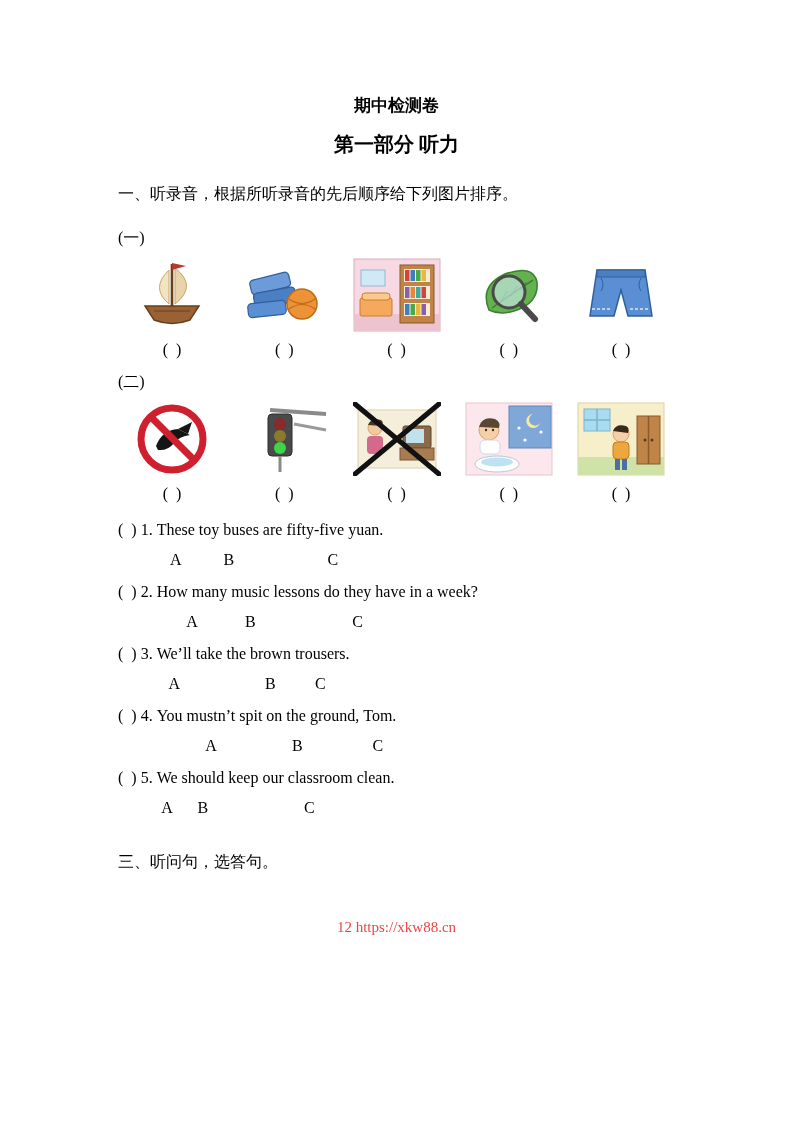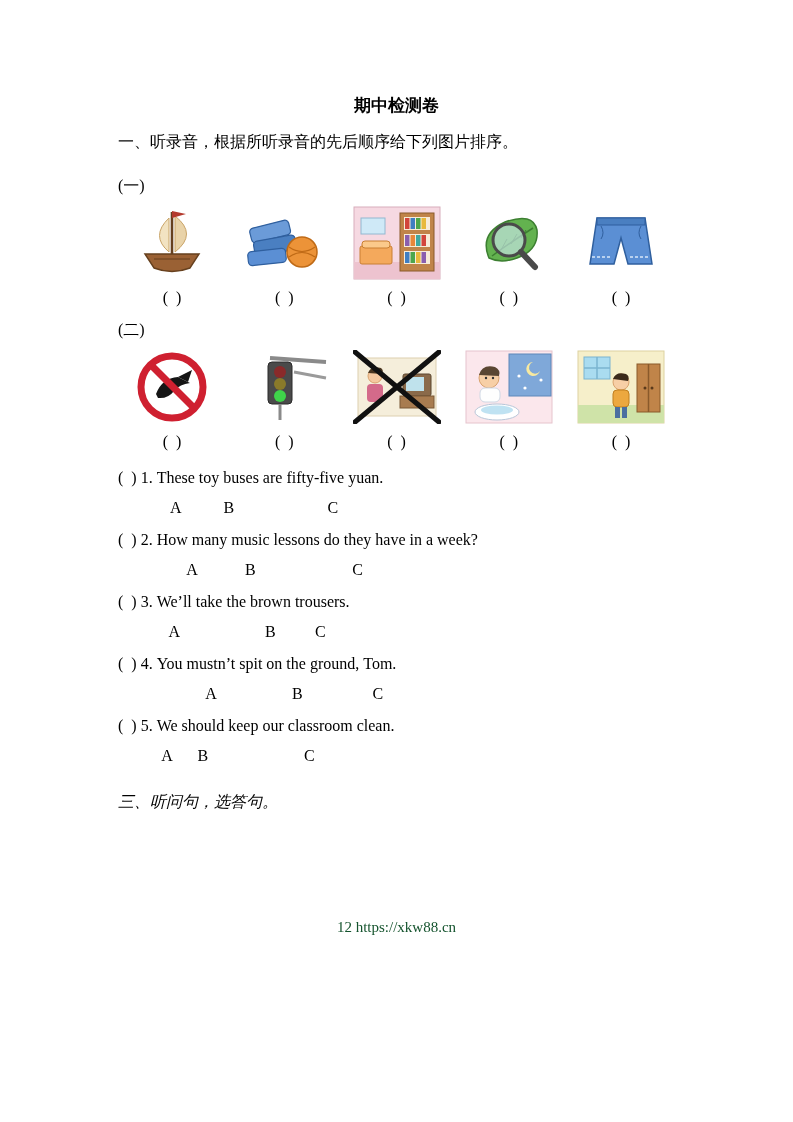--- a/index.html
+++ b/index.html
@@ -21,29 +21,30 @@
   .blank{margin-top:6px;line-height:22px;white-space:pre;}
   .q2-block{margin:2px 0 0 0;}
   .q2-item{margin:0 0 2px 0;white-space:nowrap;}
   .seg{display:inline-block;vertical-align:top;}
   .seg-t{display:block;line-height:30px;white-space:pre;}
   .seg-t.u{}
   .seg-l{display:block;line-height:30px;min-height:30px;text-align:center;white-space:pre;}
   .q3-block{margin-top:12px;}
   .q3-line{line-height:32px;white-space:pre;}
   .q3-opt{padding-left:50px;}
-  .q3-instruction{margin-top:20px;margin-bottom:12px;font-style:italic;}
-  .footer{position:absolute;left:0;right:0;bottom:26px;text-align:center;color:#14532d;font-size:15px;}
+  .q3-instruction{margin-top:28px;margin-bottom:12px;}
+  .footer{position:absolute;left:0;right:0;bottom:26px;text-align:center;color:#ef4444;font-size:15px;}
 </style>
 </head>
 <body>
 
 <div class="page">
 
   <h1 class="title">期中检测卷</h1>
+  <h2 class="section">第一部分 听力</h2>
 
   <p class="instruction">一、听录音，根据所听录音的先后顺序给下列图片排序。</p>
 
   <p class="group-label">(一)</p>
   <div class="img-row" id="g1row">
       <div class="img-cell">
         <div class="pic">
           <svg width="88" height="74" viewBox="0 0 88 74">
     <path d="M17 48 L71 48 L62 62 Q44 69 26 62 Z" fill="#9a6134" stroke="#66401e" stroke-width="1.5"></path>
     <rect x="42.7" y="6" width="2.6" height="42" fill="#66401e"></rect>

